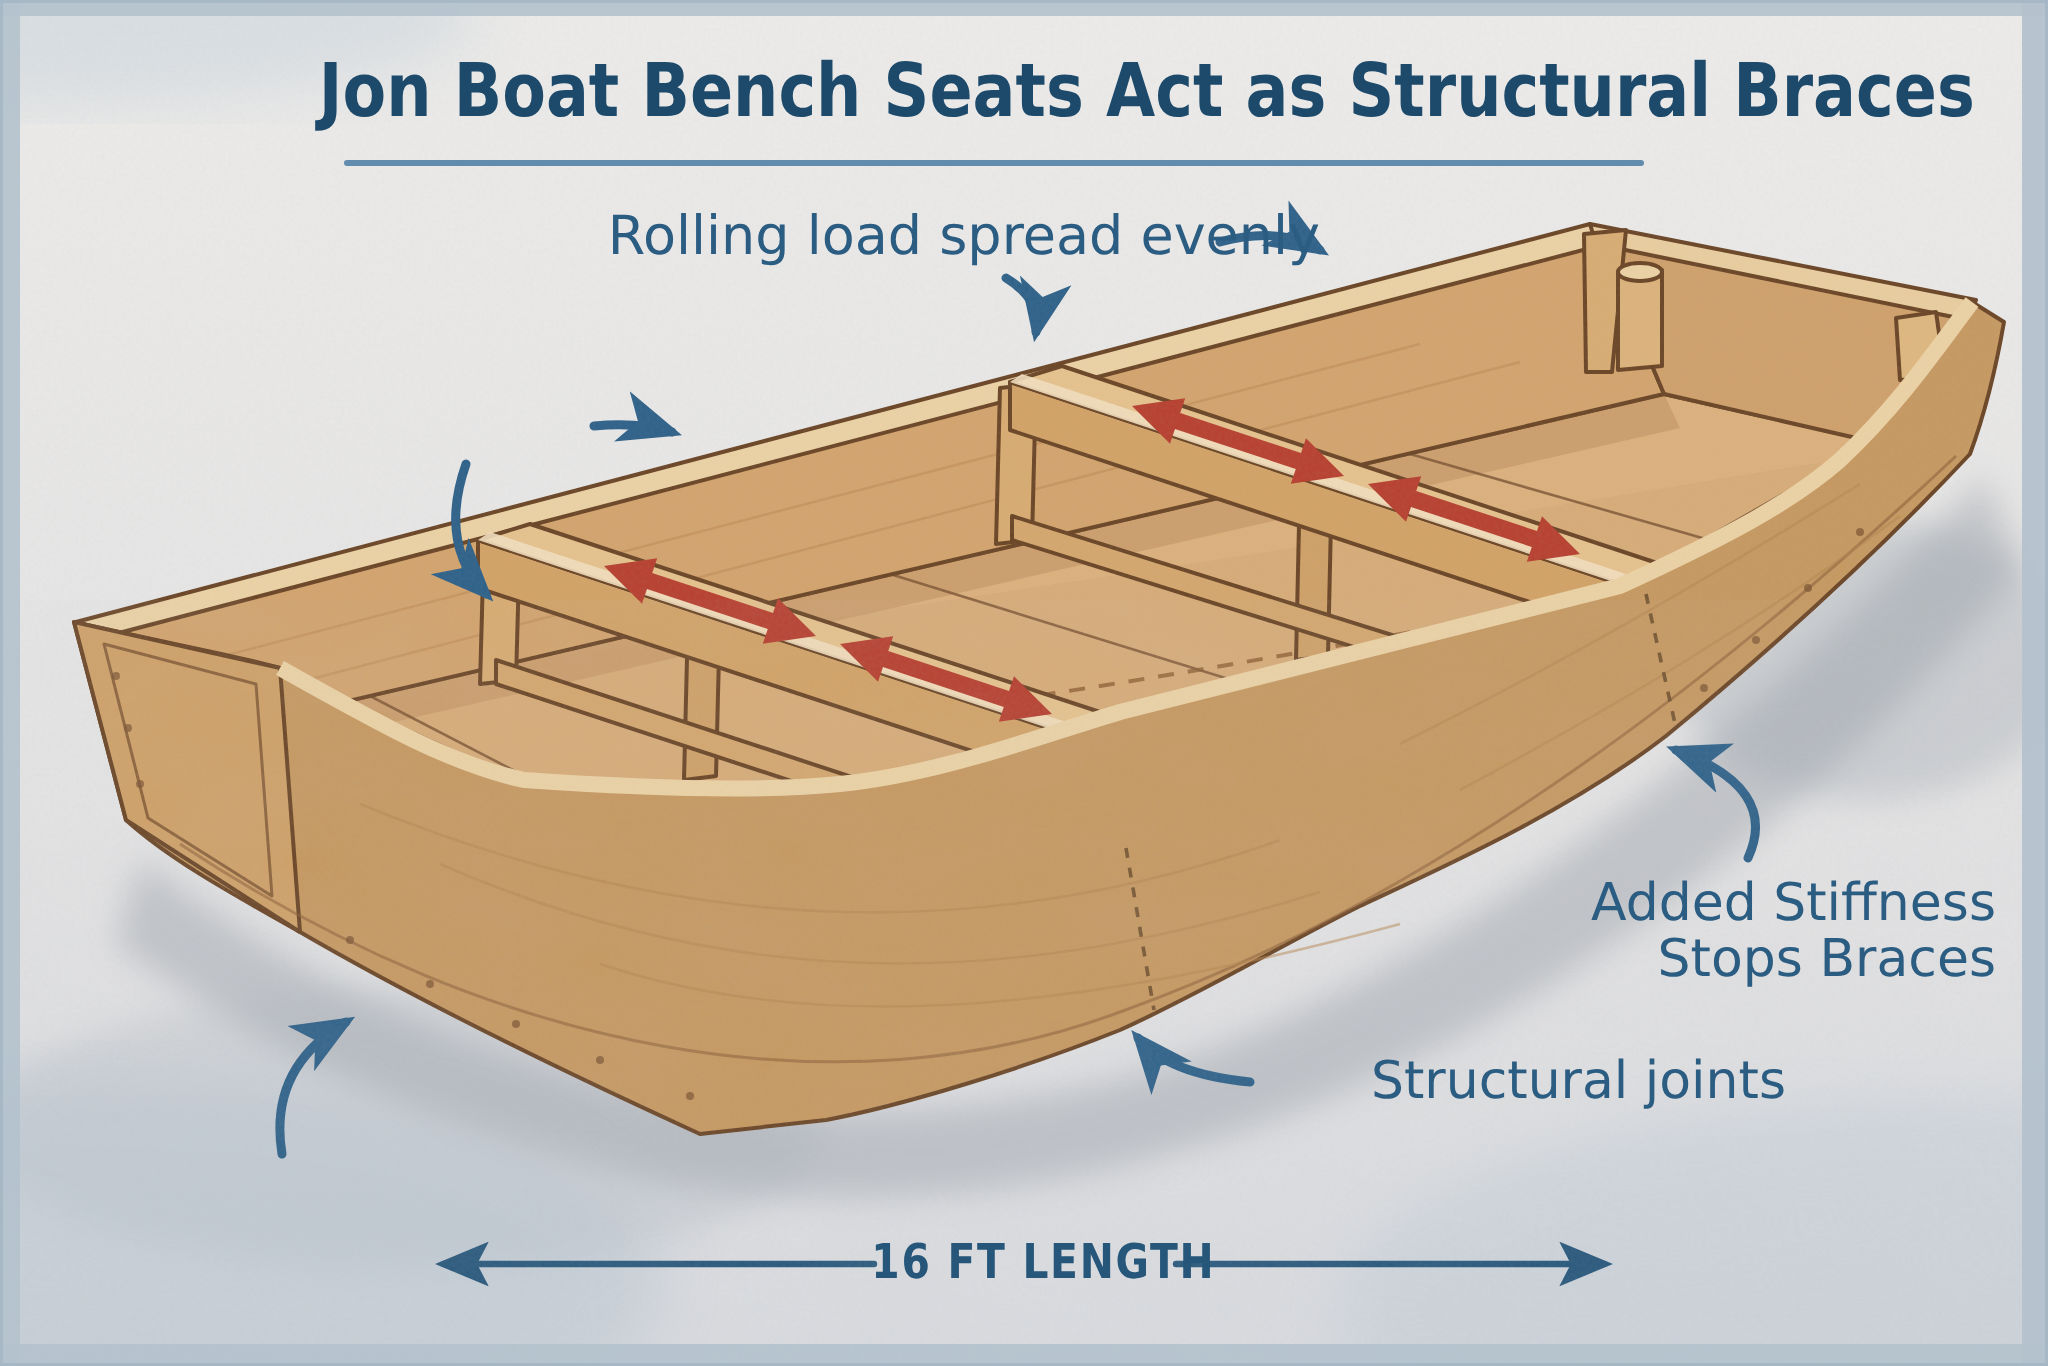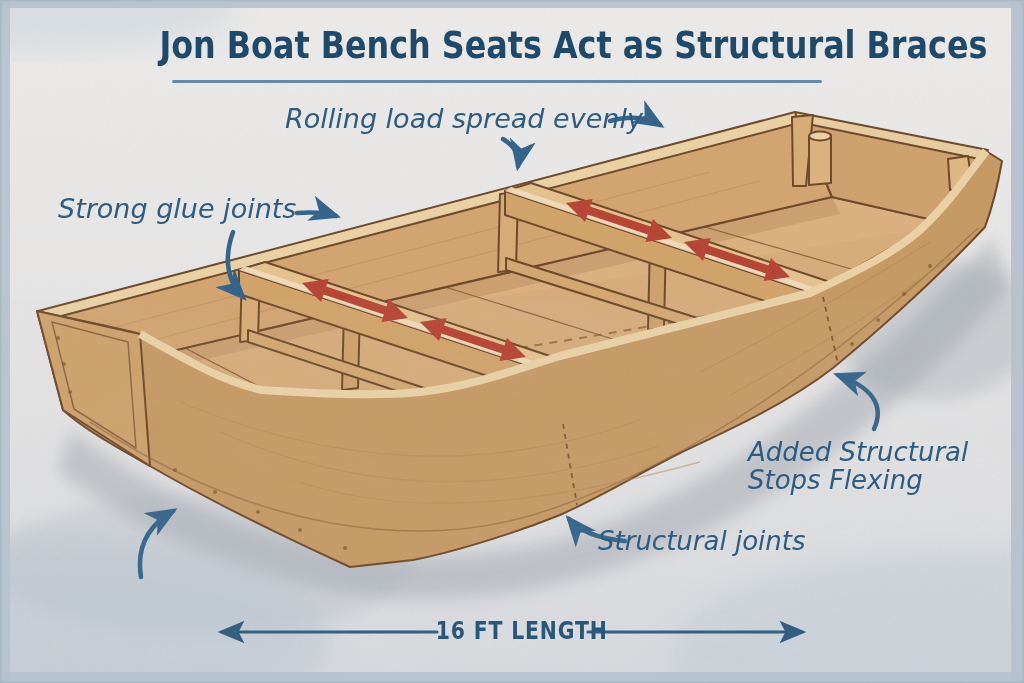--- a/index.html
+++ b/index.html
@@ -1,19 +1,19 @@
 <!DOCTYPE html>
 <html><head>
 <meta charset="utf-8">
 <style>
   html,body{margin:0;padding:0;background:#d8dadd;}
   #stage{position:relative;width:1024px;height:683px;overflow:hidden;
          font-family:"DejaVu Sans","Liberation Sans",sans-serif;}
   #art{position:absolute;left:0;top:0;}
-  .lbl{position:absolute;color:#2b5c82;font-style:italic;text-align:left;
+  .lbl{position:absolute;color:#2b5c82;text-align:right;
        line-height:1.08;user-select:none;}
   .lbl .ln{display:block;}
   #title-wrap{position:absolute;left:92px;top:24px;width:820px;text-align:center;}
   #page-title{display:inline-block;color:#1d4a6b;font-weight:bold;font-size:37px;
       letter-spacing:0px;transform:scaleX(0.86);transform-origin:50% 50%;white-space:nowrap;}
   #title-underline{position:absolute;left:172px;top:80px;width:650px;height:3px;
       background:#4a7ba3;opacity:.85;border-radius:2px;}
   #rolling-label{left:285px;top:104px;width:375px;font-size:27px;}
   #glue-label{left:58px;top:194px;width:272px;font-size:27px;}
   #stiffness-label{left:748px;top:438px;width:250px;font-size:26px;}
@@ -204,25 +204,24 @@
   </g>
 </svg>
 
   <div id="title-wrap">
     <span id="page-title">Jon Boat Bench Seats Act as Structural Braces</span>
   </div>
   <div id="title-underline"></div>
 
   <div class="lbl" id="rolling-label">Rolling load spread evenly</div>
 
-  <div class="lbl" id="glue-label">Strong glue joints</div>
 
   <div class="lbl" id="stiffness-label">
-    <span class="ln">Added Structural</span>
-    <span class="ln">Stops Flexing</span>
+    <span class="ln">Added Stiffness</span>
+    <span class="ln">Stops Braces</span>
   </div>
 
   <div class="lbl" id="support-label">
     <span class="ln">Structural joints</span>
   </div>
 
   <div id="length-label">16 FT LENGTH</div>
 </div>
 
 </body></html>

